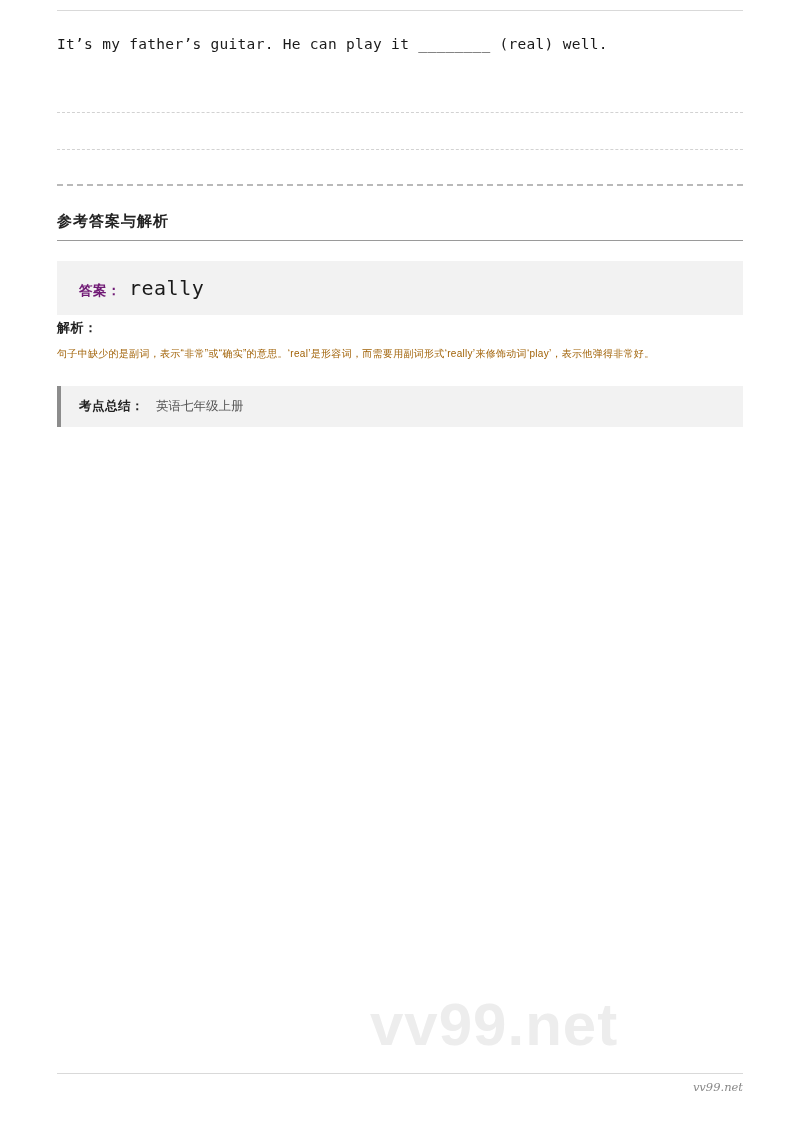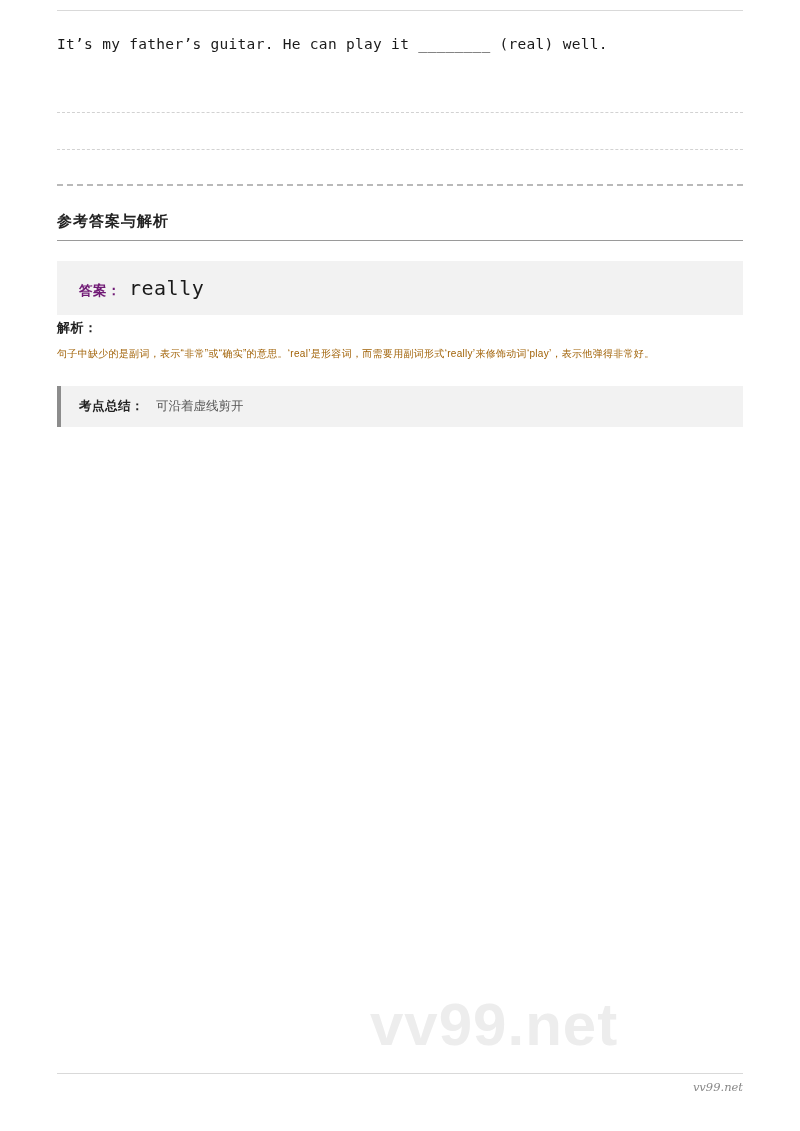--- a/index.html
+++ b/index.html
@@ -211,21 +211,21 @@
     <div class="section-rule"></div>
 
     <div class="answer-box">
       <span class="k">答案：</span><span class="v">really</span>
     </div>
 
     <div class="explain-head">解析：</div>
     <div class="explain-body">句子中缺少的是副词，表示“非常”或“确实”的意思。‘real’是形容词，而需要用副词形式‘really’来修饰动词‘play’，表示他弹得非常好。</div>
 
     <div class="summary-box">
-      <span class="k">考点总结：</span><span class="v">可沿着虚线剪开</span>
+      <span class="k">考点总结：</span><span class="v">英语七年级上册</span>
     </div>
 
   </div>
 
   <div class="watermark">vv99.net</div>
 
   <div class="footer-rule"></div>
   <div class="footer-text">vv99.net</div>
 </div>
 

